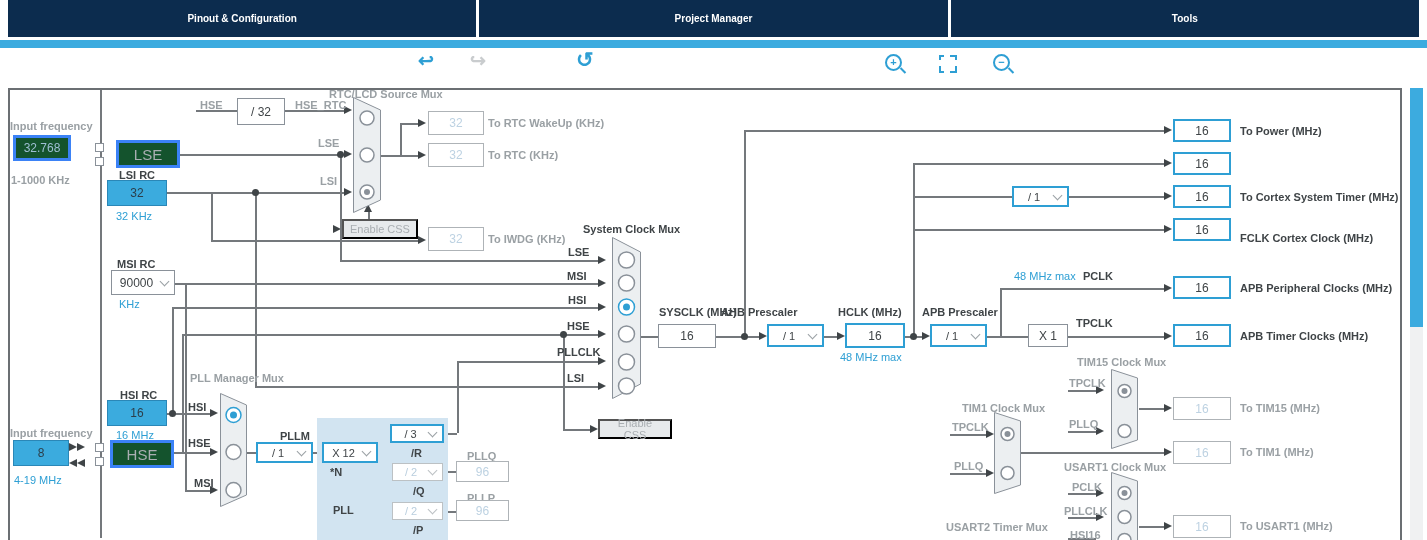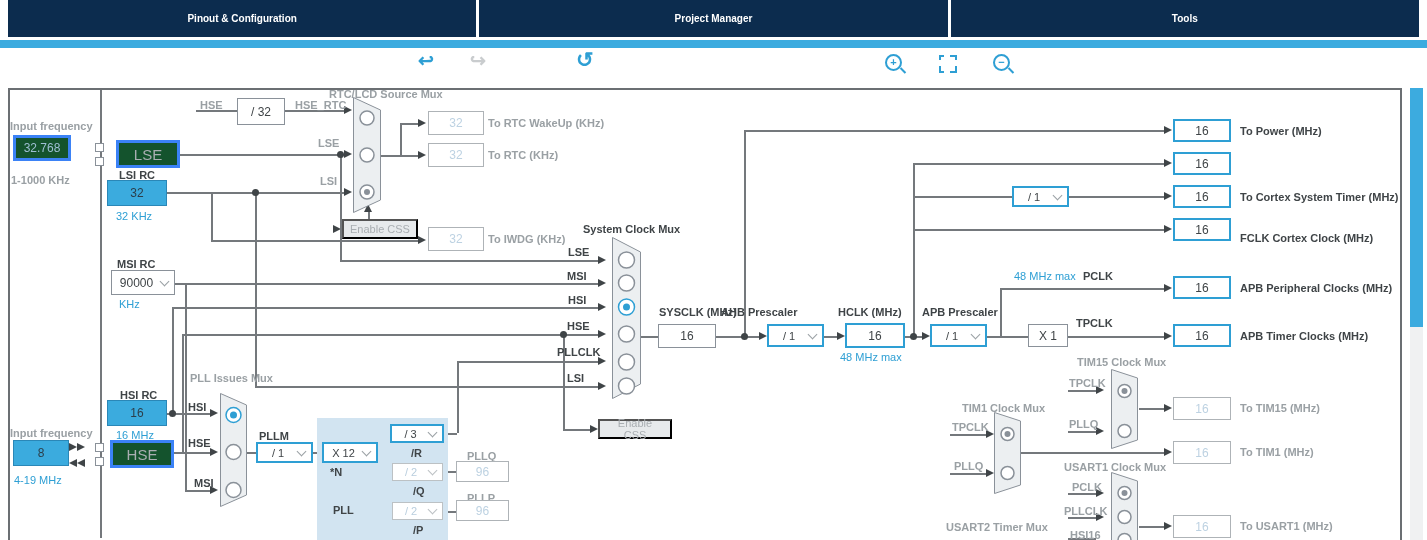--- a/index.html
+++ b/index.html
@@ -258,34 +258,34 @@
   <div class="lb dk" style="left:568px;top:246px">LSE</div>
   <div class="lb dk" style="left:567px;top:270px">MSI</div>
   <div class="lb dk" style="left:568px;top:294px">HSI</div>
   <div class="lb dk" style="left:567px;top:320px">HSE</div>
   <div class="lb dk" style="left:557px;top:346px">PLLCLK</div>
   <div class="lb dk" style="left:567px;top:372px">LSI</div>
   <button class="btn" style="left:598px;top:419px;width:74px;height:20px">Enable CSS</button>
   <div class="lb dk" style="left:659px;top:306px">SYSCLK (MHz)</div>
   <div class="bx" style="left:658px;top:324px;width:58px;height:24px">16</div>
 
-  <div class="lb" style="left:190px;top:372px">PLL Issues Mux</div>
+  <div class="lb" style="left:190px;top:372px">PLL Manager Mux</div>
   <svg class="el" style="left:220px;top:393px" width="27" height="114">
     <polygon points="0.5,0.5 26.5,12 26.5,102 0.5,113.5" fill="#eceff1" stroke="#8a9199"></polygon>
     <circle cx="13.5" cy="22" r="7.5" fill="#fff" stroke="#2e9fd4" stroke-width="1.5"></circle>
     <circle cx="13.5" cy="22" r="3.5" fill="#2e9fd4"></circle>
     <circle cx="13.5" cy="59" r="7.5" fill="#fff" stroke="#8a9199" stroke-width="1.5"></circle>
     <circle cx="13.5" cy="97" r="7.5" fill="#fff" stroke="#8a9199" stroke-width="1.5"></circle>
   </svg>
   <div class="lb dk" style="left:188px;top:401px">HSI</div>
   <div class="lb dk" style="left:188px;top:437px">HSE</div>
   <div class="lb dk" style="left:194px;top:477px">MSI</div>
 
   <div class="pllpanel"></div>
-  <div class="lb dk" style="left:259px;top:430px">PLLM</div>
+  <div class="lb dk" style="left:280px;top:430px">PLLM</div>
   <div class="dd" style="left:256px;top:442px;width:57px;height:21px">
       <span class="v">/ 1</span>
       <span class="chev"></span>
     </div>
   <div class="dd" style="left:322px;top:442px;width:56px;height:21px">
       <span class="v">X 12</span>
       <span class="chev"></span>
     </div>
   <div class="lb dk" style="left:330px;top:466px">*N</div>
   <div class="lb dk" style="left:333px;top:504px">PLL</div>

